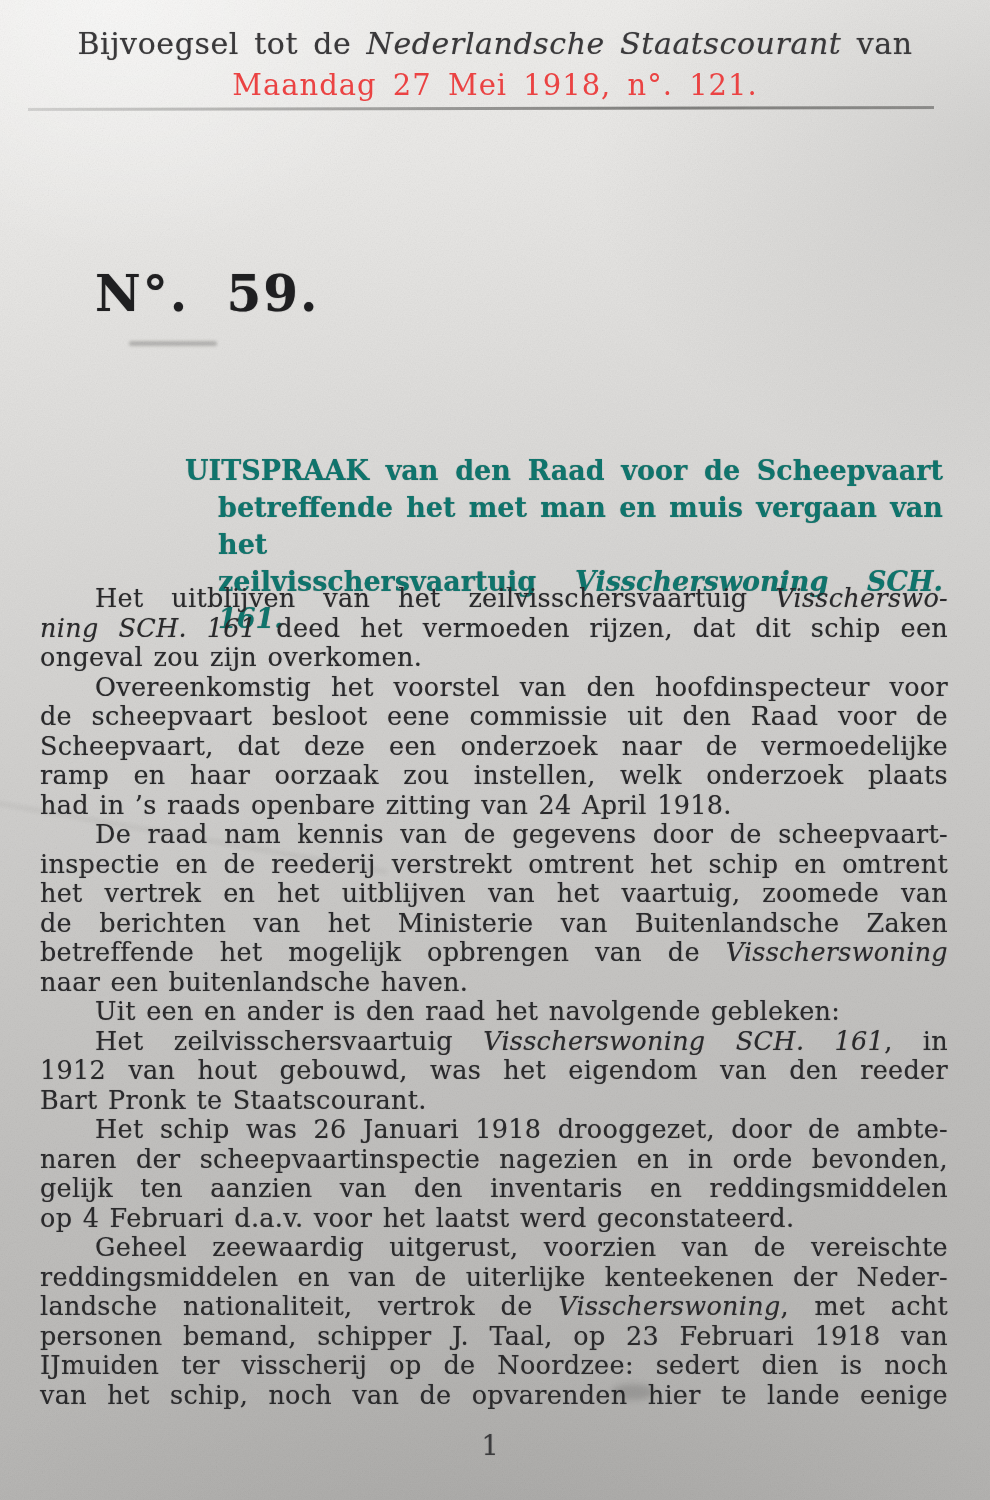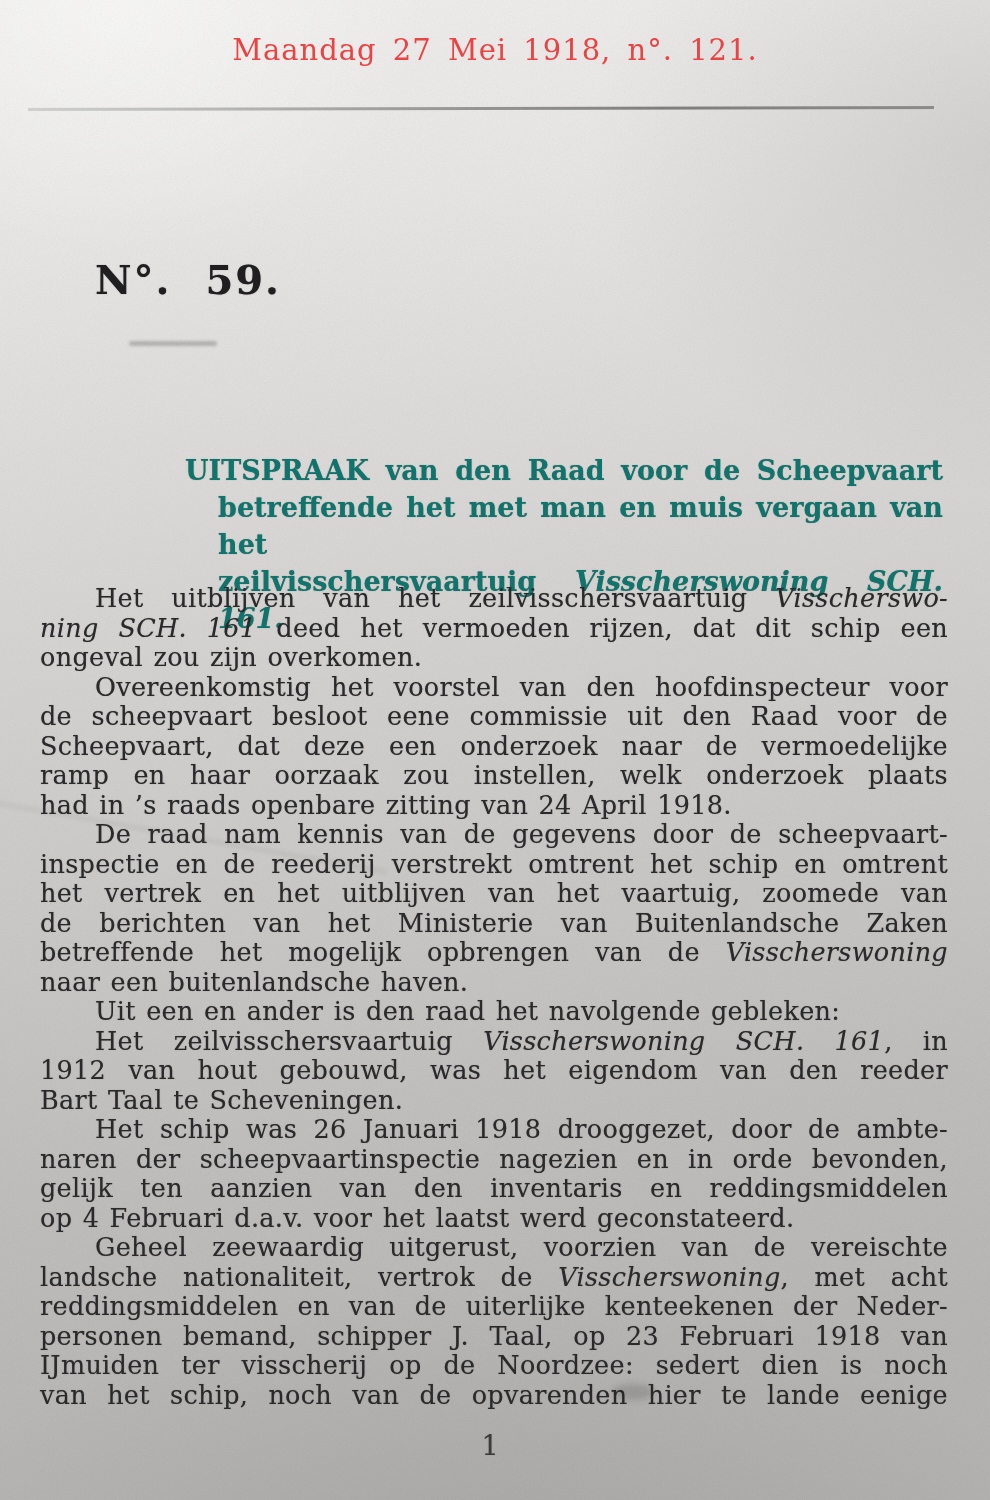--- a/index.html
+++ b/index.html
@@ -16,21 +16,21 @@
   .it{font-style:italic;}
 
   .masthead{position:absolute;top:26px;left:0;width:990px;text-align:center;color:#3a393b;}
   .m1{font-size:30px;letter-spacing:.6px;word-spacing:5px;text-shadow:0 0 1px rgba(40,40,40,.45);}
   .m2{font-size:29px;margin-top:7px;color:#ef4444;letter-spacing:1px;word-spacing:6px;filter:blur(.7px);}
 
   .rule{position:absolute;top:107px;left:28px;width:906px;height:3px;
     background:linear-gradient(90deg,rgba(90,90,88,.20),rgba(70,70,68,.42) 35%,rgba(45,45,43,.55) 70%,rgba(60,60,58,.48) 100%);
     filter:blur(.7px);transform:rotate(-.12deg);}
 
-  .issue{position:absolute;top:256px;left:95px;font-size:40px;font-weight:bold;color:#1f1f21;
+  .issue{position:absolute;top:264px;left:95px;font-size:50px;font-weight:bold;color:#1f1f21;
     letter-spacing:2px;word-spacing:18px;text-shadow:0 0 1px rgba(20,20,20,.5);}
   .issue-smudge{position:absolute;top:341px;left:129px;width:88px;height:5px;border-radius:3px;
     background:rgba(90,90,88,.34);filter:blur(1.4px);}
 
   .heading-block{position:absolute;top:452px;left:185px;width:758px;font-size:27px;font-weight:bold;
     line-height:37px;color:#0f766e;text-shadow:0 0 1px rgba(25,25,25,.45);}
   .heading-block .line{text-align:justify;text-align-last:justify;}
   .heading-block .line:not(.first){padding-left:33px;}
 
   .body-text{position:absolute;top:584px;left:40px;width:908px;font-size:25.5px;line-height:29.5px;
@@ -49,20 +49,21 @@
     background:rgba(25,25,23,.16);filter:blur(3px);}
 
   .grain{position:absolute;inset:0;opacity:.13;mix-blend-mode:multiply;pointer-events:none;}
 </style>
 </head>
 <body>
 
 <div class="page-content">
 
   <div class="masthead">
+    <div class="m1"><span>Bijvoegsel tot de </span><span class="it">Nederlandsche Staatscourant</span><span> van</span></div>
     <div class="m2">Maandag 27 Mei 1918, n°. 121.</div>
   </div>
 
   <div class="rule"></div>
 
   <div class="issue">N°. 59.</div>
   <div class="issue-smudge"></div>
 
   <div class="heading-block">
       <div class="line first"><span>UITSPRAAK van den Raad voor de Scheepvaart</span></div>
@@ -90,32 +91,32 @@
         <div class="line"><span>de berichten van het Ministerie van Buitenlandsche Zaken</span></div>
         <div class="line"><span>betreffende het mogelijk opbrengen van de </span><span class="it">Visscherswoning</span></div>
         <div class="line nofill"><span>naar een buitenlandsche haven.</span></div>
       </div>
       <div class="para">
         <div class="line first nofill"><span>Uit een en ander is den raad het navolgende gebleken:</span></div>
       </div>
       <div class="para">
         <div class="line first"><span>Het zeilvisschersvaartuig </span><span class="it">Visscherswoning SCH. 161</span><span>, in</span></div>
         <div class="line"><span>1912 van hout gebouwd, was het eigendom van den reeder</span></div>
-        <div class="line nofill"><span>Bart Taal te Scheveningen.</span></div>
+        <div class="line nofill"><span>Bart Pronk te Staatscourant.</span></div>
       </div>
       <div class="para">
         <div class="line first"><span>Het schip was 26 Januari 1918 drooggezet, door de ambte-</span></div>
         <div class="line"><span>naren der scheepvaartinspectie nagezien en in orde bevonden,</span></div>
         <div class="line"><span>gelijk ten aanzien van den inventaris en reddingsmiddelen</span></div>
         <div class="line nofill"><span>op 4 Februari d.a.v. voor het laatst werd geconstateerd.</span></div>
       </div>
       <div class="para">
         <div class="line first"><span>Geheel zeewaardig uitgerust, voorzien van de vereischte</span></div>
+        <div class="line"><span>reddingsmiddelen en van de uiterlijke kenteekenen der Neder-</span></div>
         <div class="line"><span>landsche nationaliteit, vertrok de </span><span class="it">Visscherswoning</span><span>, met acht</span></div>
-        <div class="line"><span>reddingsmiddelen en van de uiterlijke kenteekenen der Neder-</span></div>
         <div class="line"><span>personen bemand, schipper J. Taal, op 23 Februari 1918 van</span></div>
         <div class="line"><span>IJmuiden ter visscherij op de Noordzee: sedert dien is noch</span></div>
         <div class="line"><span>van het schip, noch van de opvarenden hier te lande eenige</span></div>
       </div>
     </div>
 
   <div class="page-number">1</div>
 
   <div class="crease"></div>
   <div class="spot"></div>

